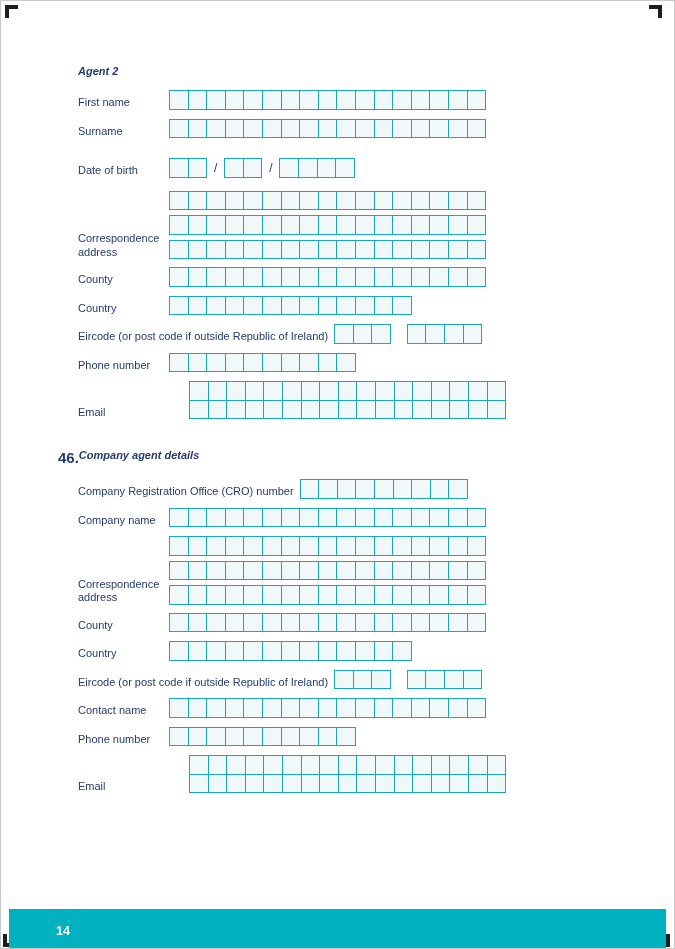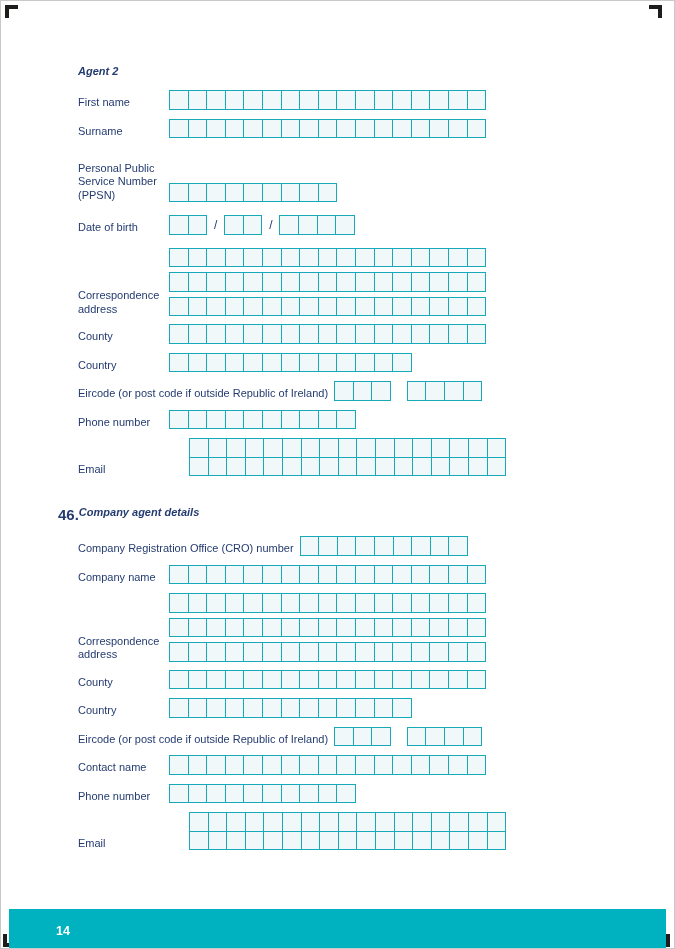--- a/index.html
+++ b/index.html
@@ -154,38 +154,20 @@
                   <span class="box" data-name="char-box"></span>
                   <span class="box" data-name="char-box"></span>
                   <span class="box" data-name="char-box"></span>
                   <span class="box" data-name="char-box"></span>
                   <span class="box" data-name="char-box"></span>
                   <span class="box" data-name="char-box"></span>
                 </span>
               </div>
             </div>
           </div>
-          <div class="field label-left" data-name="field-personal-public-service-number-ppsn">
-            <div class="field-label" data-name="field-label">Personal Public Service Number (PPSN)</div>
-            <div class="field-rows" data-name="char-box-rows">
-              <div class="box-row" data-name="char-box-row">
-                <span class="box-group" data-name="char-box-group">
-                  <span class="box" data-name="char-box"></span>
-                  <span class="box" data-name="char-box"></span>
-                  <span class="box" data-name="char-box"></span>
-                  <span class="box" data-name="char-box"></span>
-                  <span class="box" data-name="char-box"></span>
-                  <span class="box" data-name="char-box"></span>
-                  <span class="box" data-name="char-box"></span>
-                  <span class="box" data-name="char-box"></span>
-                  <span class="box" data-name="char-box"></span>
-                </span>
-              </div>
-            </div>
-          </div>
           <div class="field label-left" data-name="field-date-of-birth">
             <div class="field-label" data-name="field-label">Date of birth</div>
             <div class="field-rows" data-name="char-box-rows">
               <div class="box-row" data-name="char-box-row">
                 <span class="box-group" data-name="char-box-group">
                   <span class="box" data-name="char-box"></span>
                   <span class="box" data-name="char-box"></span>
                 </span>
                 <span class="sep" data-name="separator-slash">/</span>
                 <span class="box-group" data-name="char-box-group">

